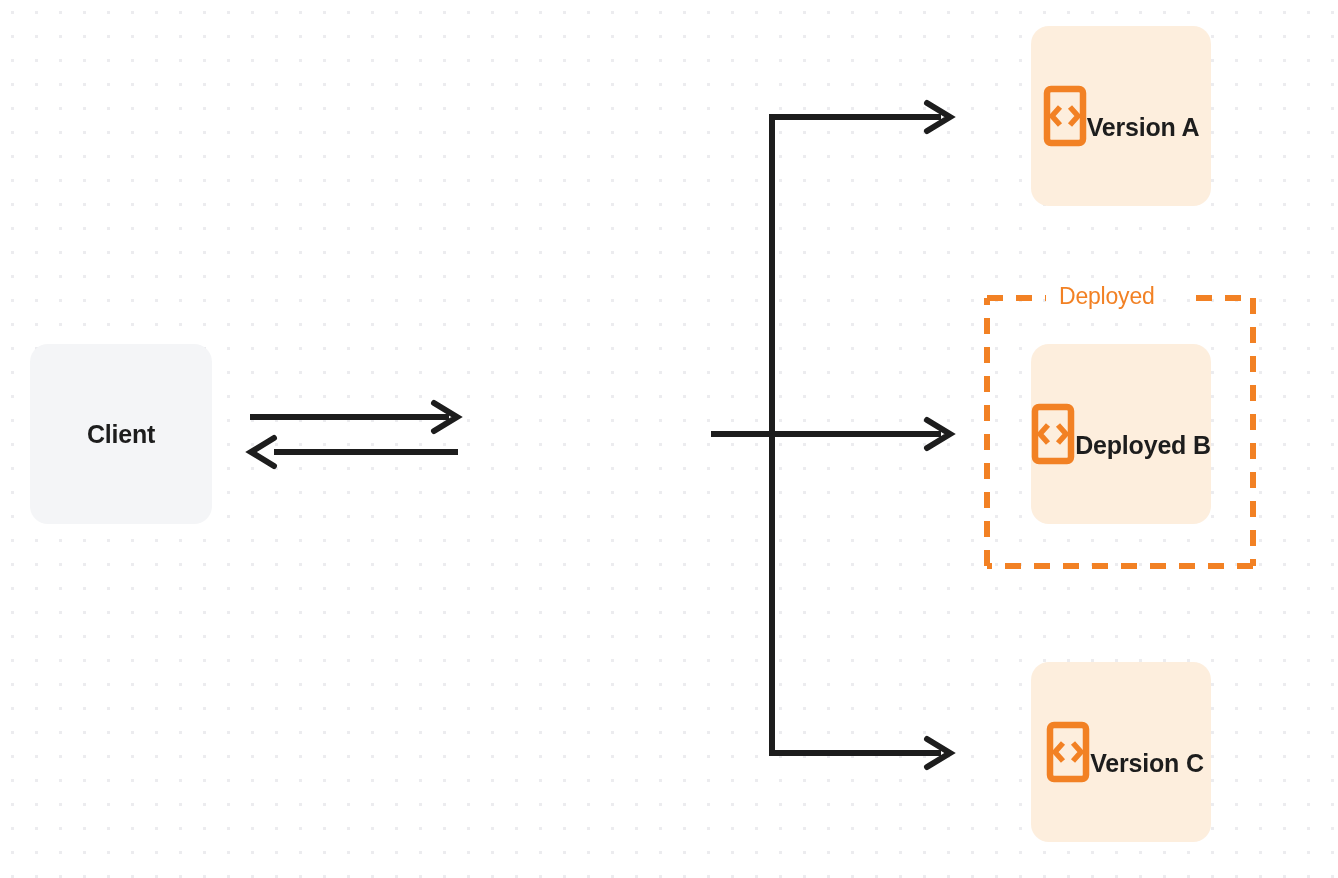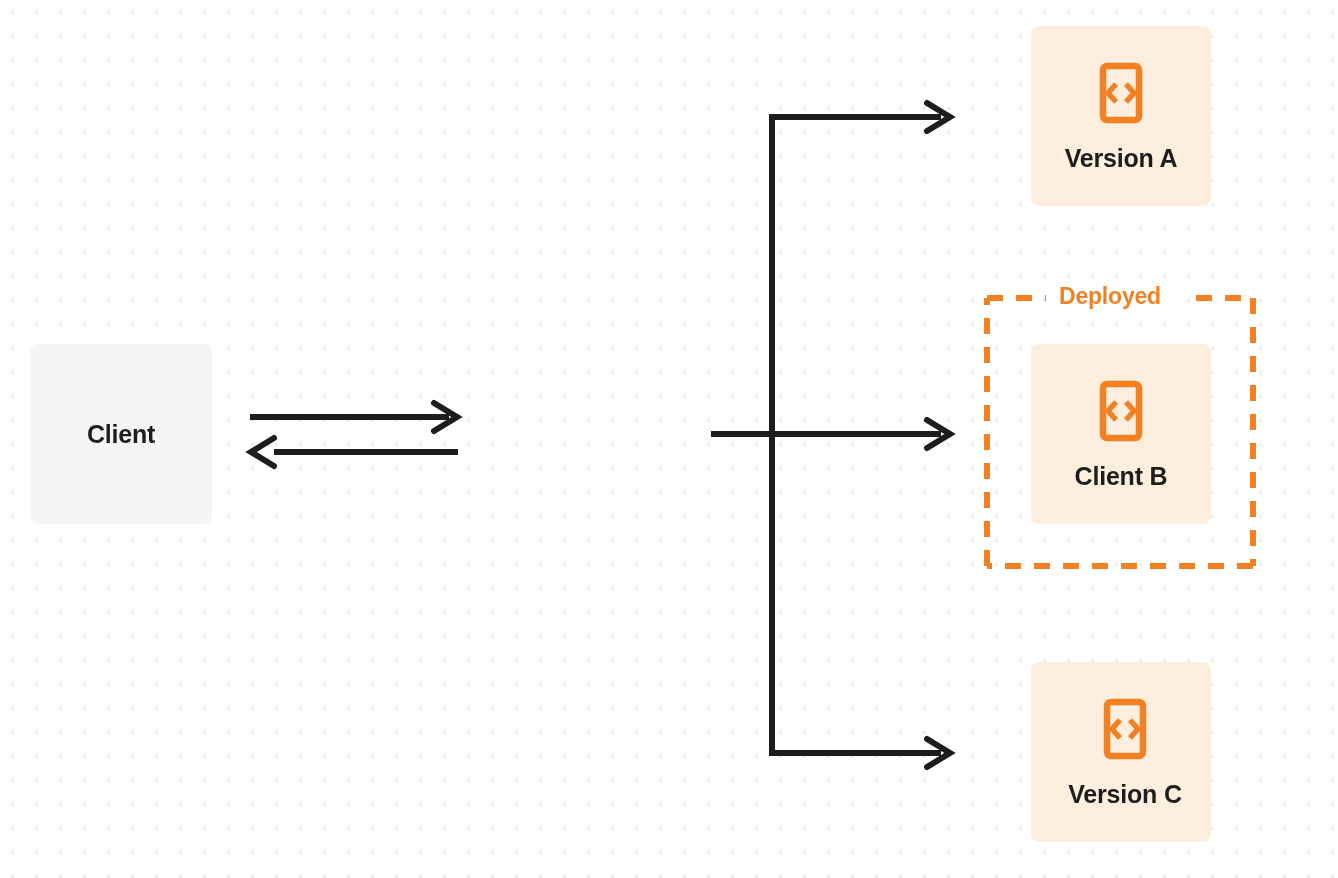--- a/index.html
+++ b/index.html
@@ -31,23 +31,23 @@
     top: 0;
     width: 1338px;
     height: 878px;
     pointer-events: none;
   }
 
   
   .node {
     position: absolute;
     box-sizing: border-box;
-    border-radius: 8px;
+    border-radius: 18px;
     display: flex;
-    flex-direction: column;
+    flex-direction: row;
     align-items: center;
     justify-content: center;
   }
 
   .node-client {
     left: 30px;
     top: 344px;
     width: 182px;
     height: 180px;
     background-color: #f4f5f7;
@@ -94,21 +94,21 @@
     line-height: 0;
   }
 
   .deployed-label {
     position: absolute;
     left: 1051px;
     top: 283px;
     background-color: #ffffff;
     padding: 0 8px;
     font-size: 23px;
-    font-weight: bold;
+    font-weight: normal;
     color: #f28124;
     letter-spacing: -0.2px;
     line-height: 26px;
     white-space: nowrap;
   }
 
   
   .traffic-label {
     position: absolute;
     left: 790px;
@@ -183,21 +183,21 @@
   </div>
 
   <div class="node node-version node-version-b">
     <span class="node-icon">
       <svg width="44" height="62" viewBox="0 0 44 62" fill="none">
         <rect x="4" y="4" width="36" height="54" rx="4" ry="4" stroke="#f28124" stroke-width="6.5" fill="none"></rect>
         <polyline points="17,22 9,31 17,40" fill="none" stroke="#f28124" stroke-width="5.5" stroke-linecap="butt" stroke-linejoin="miter"></polyline>
         <polyline points="27,22 35,31 27,40" fill="none" stroke="#f28124" stroke-width="5.5" stroke-linecap="butt" stroke-linejoin="miter"></polyline>
       </svg>
     </span>
-    <span class="node-label">Client B</span>
+    <span class="node-label">Deployed B</span>
   </div>
 
   <div class="node node-version node-version-c">
     <span class="node-icon">
       <svg width="44" height="62" viewBox="0 0 44 62" fill="none">
         <rect x="4" y="4" width="36" height="54" rx="4" ry="4" stroke="#f28124" stroke-width="6.5" fill="none"></rect>
         <polyline points="17,22 9,31 17,40" fill="none" stroke="#f28124" stroke-width="5.5" stroke-linecap="butt" stroke-linejoin="miter"></polyline>
         <polyline points="27,22 35,31 27,40" fill="none" stroke="#f28124" stroke-width="5.5" stroke-linecap="butt" stroke-linejoin="miter"></polyline>
       </svg>
     </span>

